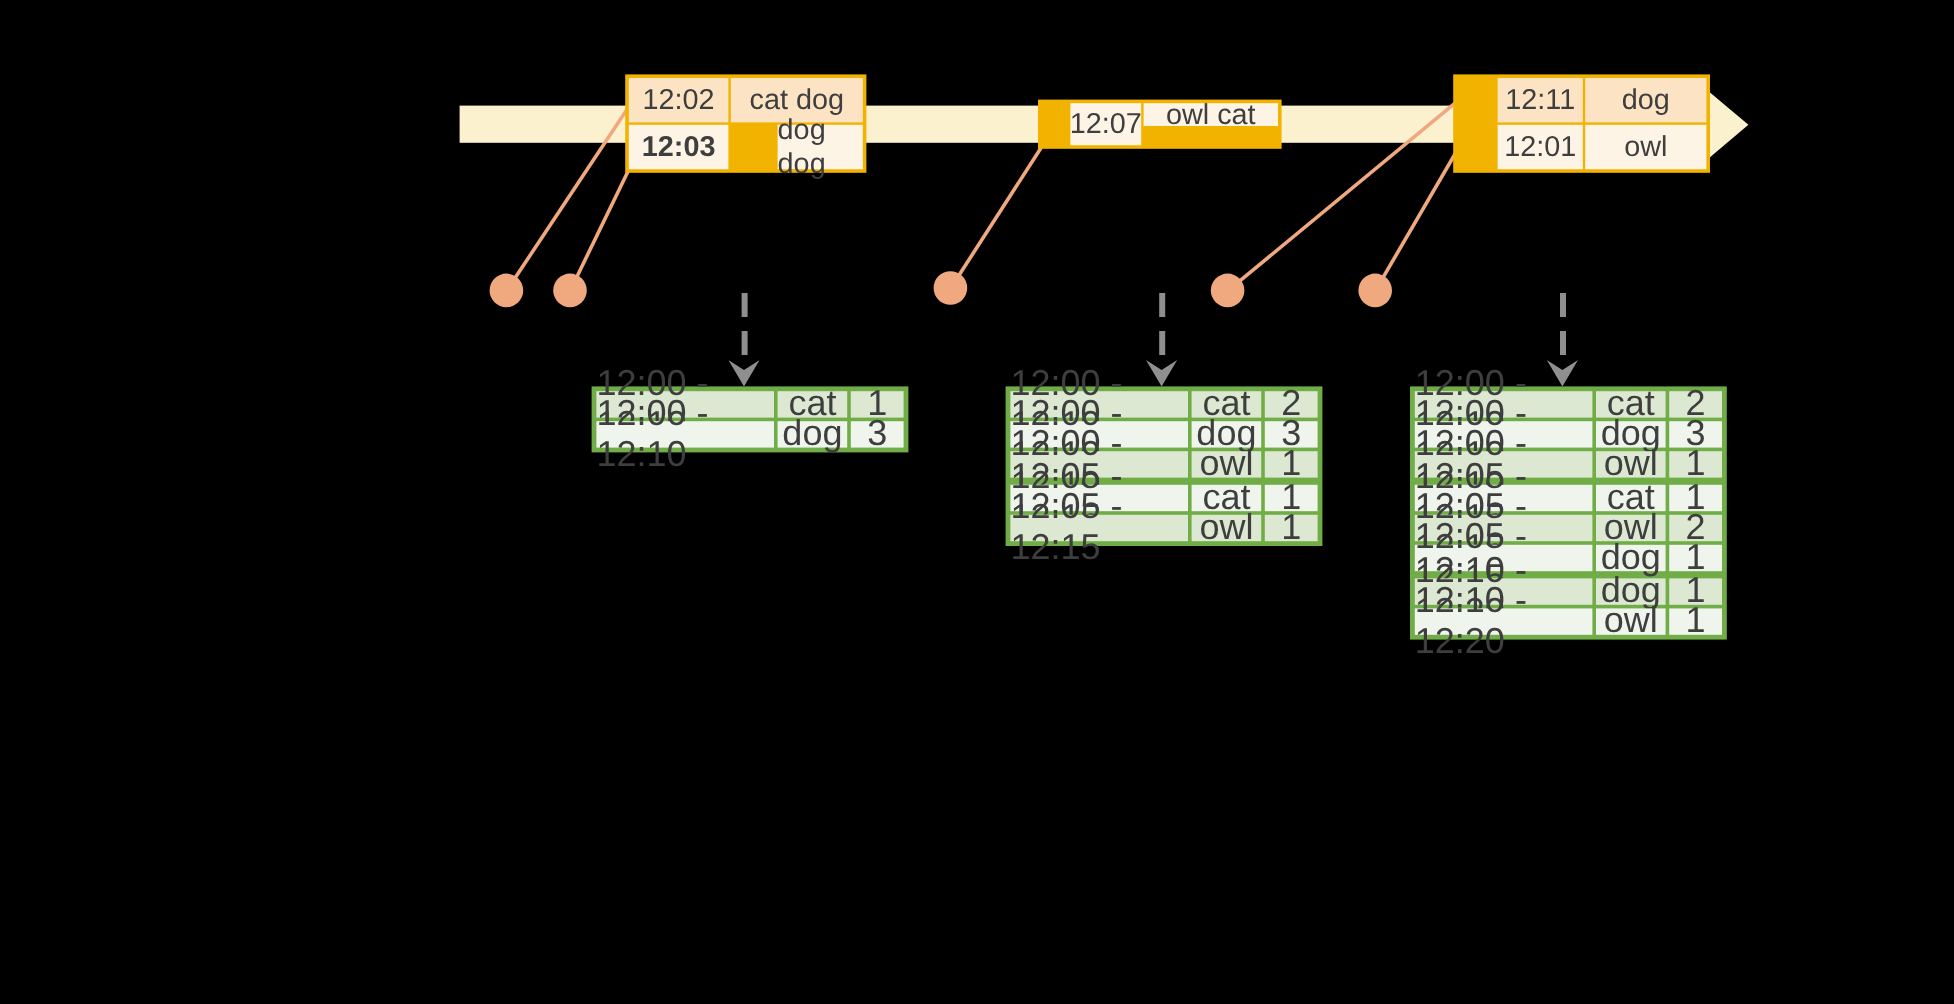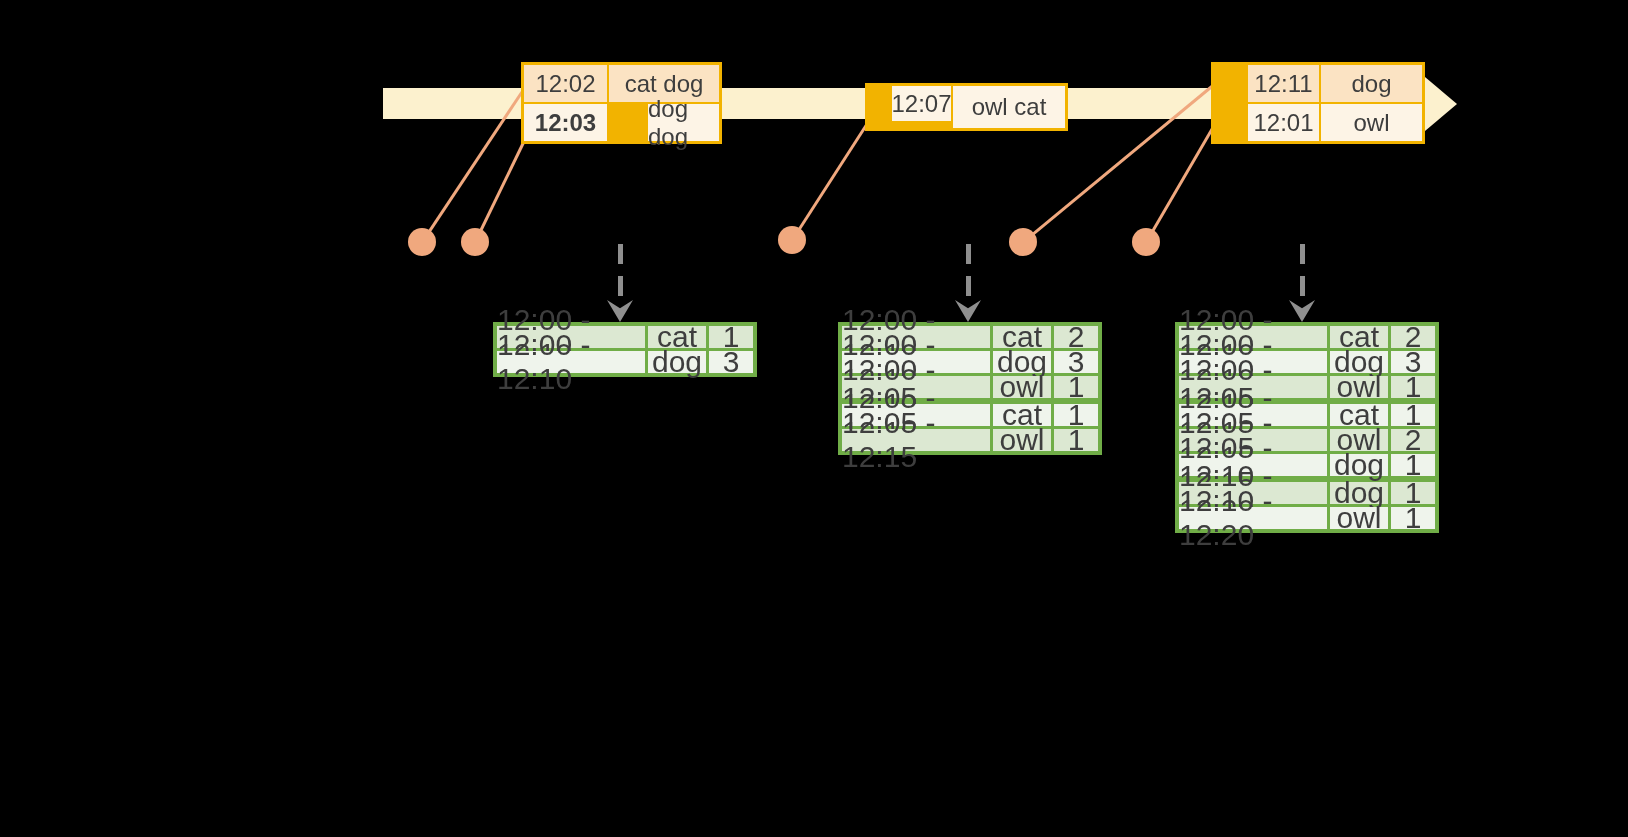--- a/index.html
+++ b/index.html
@@ -63,21 +63,21 @@
     </div>
   <div id="event-box-layer">
       <div class="abs event-box" style="left: 521px; top: 62px; grid-template-columns: 83px 110px;">
         <div class="ecell dark" style="height: 37px;">12:02</div>
         <div class="ecell dark" style="height: 37px;">cat dog</div>
         <div class="ecell light" style="height: 37px; font-weight: bold;">12:03</div>
         <div class="ecell light" style="height: 37px; margin-left: 39px;">dog dog</div>
       </div>
       <div class="abs event-box" style="left: 865px; top: 83px; grid-template-columns: 83px 112px;">
         <div class="ecell light" style="height: 35px; margin-left: 24px;">12:07</div>
-        <div class="ecell light" style="height: 42px;">owl cat</div>
+        <div class="ecell light" style="height: 19px;">owl cat</div>
       </div>
       <div class="abs event-box" style="left: 1211px; top: 62px; grid-template-columns: 71px 101px; padding-left: 37px;">
         <div class="ecell dark" style="height: 37px;">12:11</div>
         <div class="ecell dark" style="height: 37px;">dog</div>
         <div class="ecell light" style="height: 37px;">12:01</div>
         <div class="ecell light" style="height: 37px;">owl</div>
       </div>
     </div>
   <div id="trigger-arrow-layer">
       <div class="abs trigger-line" style="left: 618px; top: 244px; height: 54px;"></div>

